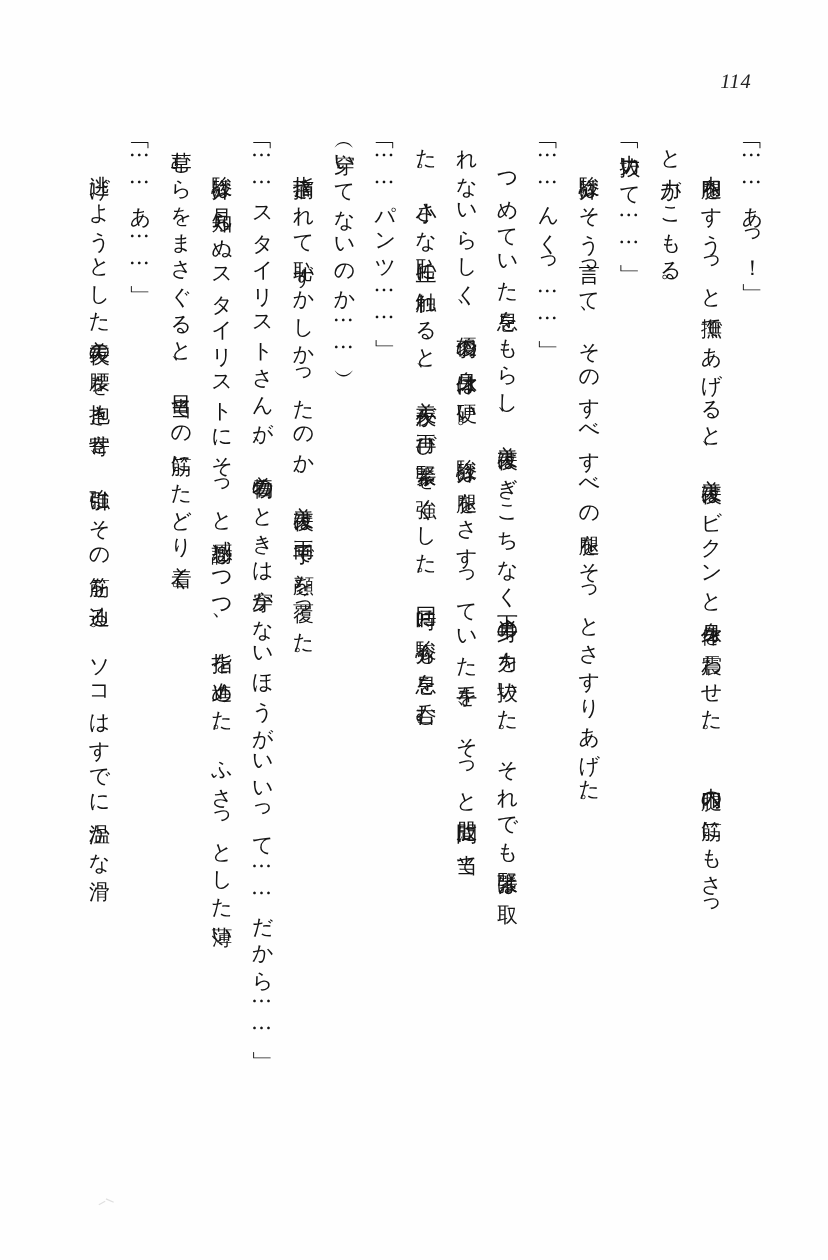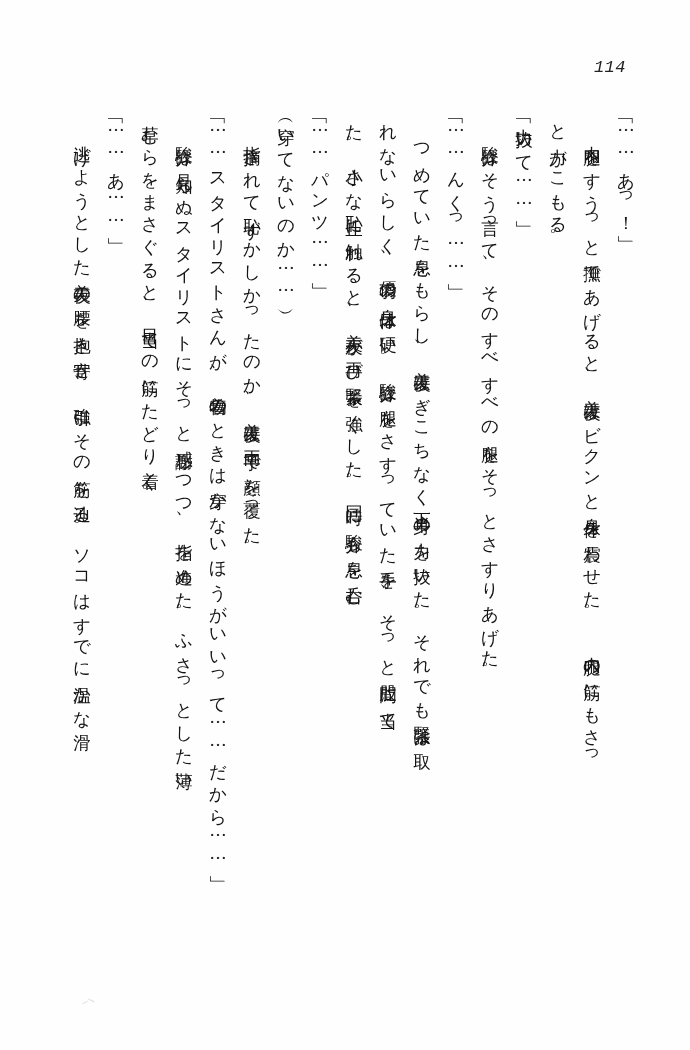--- a/index.html
+++ b/index.html
@@ -23,21 +23,21 @@
     width: 690px;
     height: 1050px;
     background: #fefefe;
   }
 
   
   #page-number {
     position: absolute;
     top: 58px;
     right: 64px;
-    font-family: Liberation Mono, monospace;
+    font-family: Liberation Serif, serif;
     font-style: italic;
     font-size: 17px;
     color: #222;
     letter-spacing: 0.5px;
   }
 
   
   #text-body {
     position: absolute;
     top: 112px;

